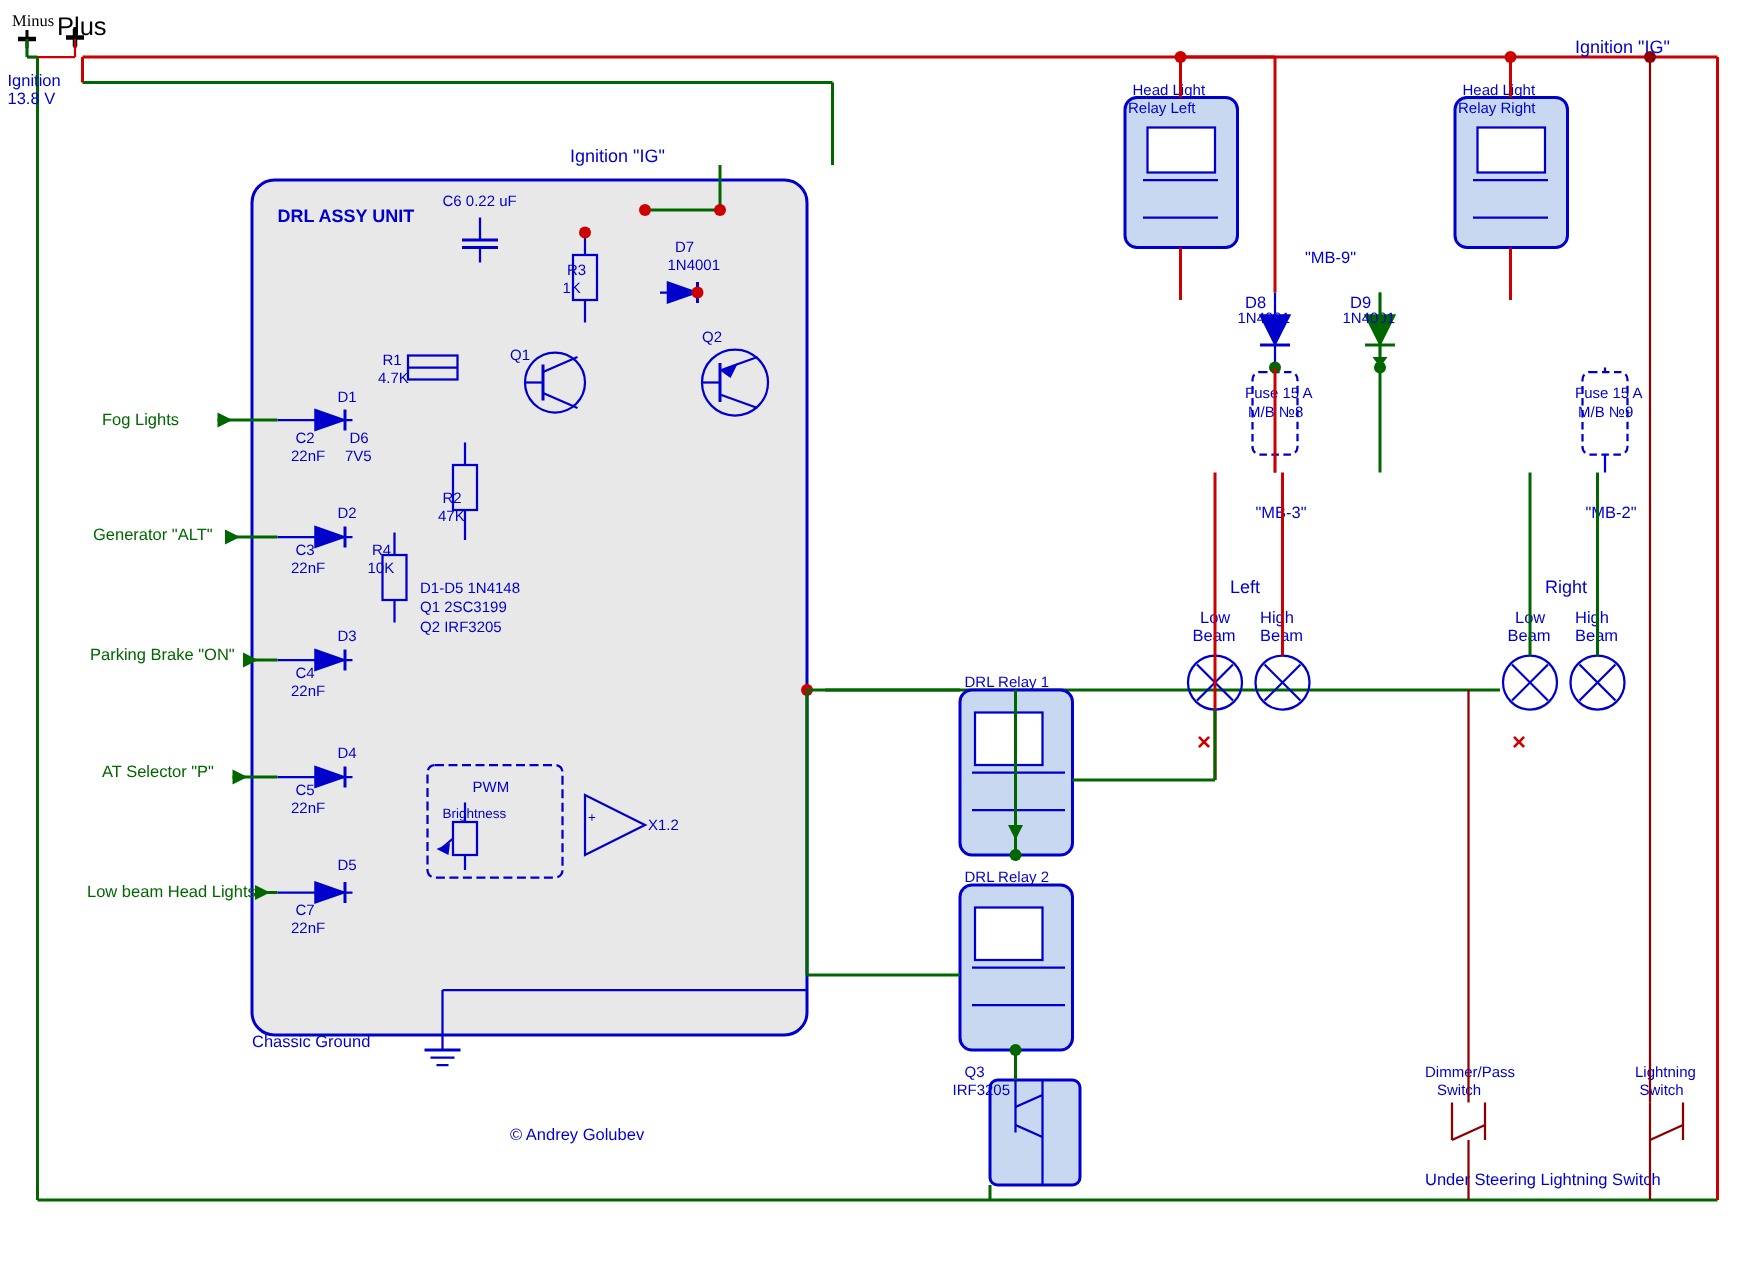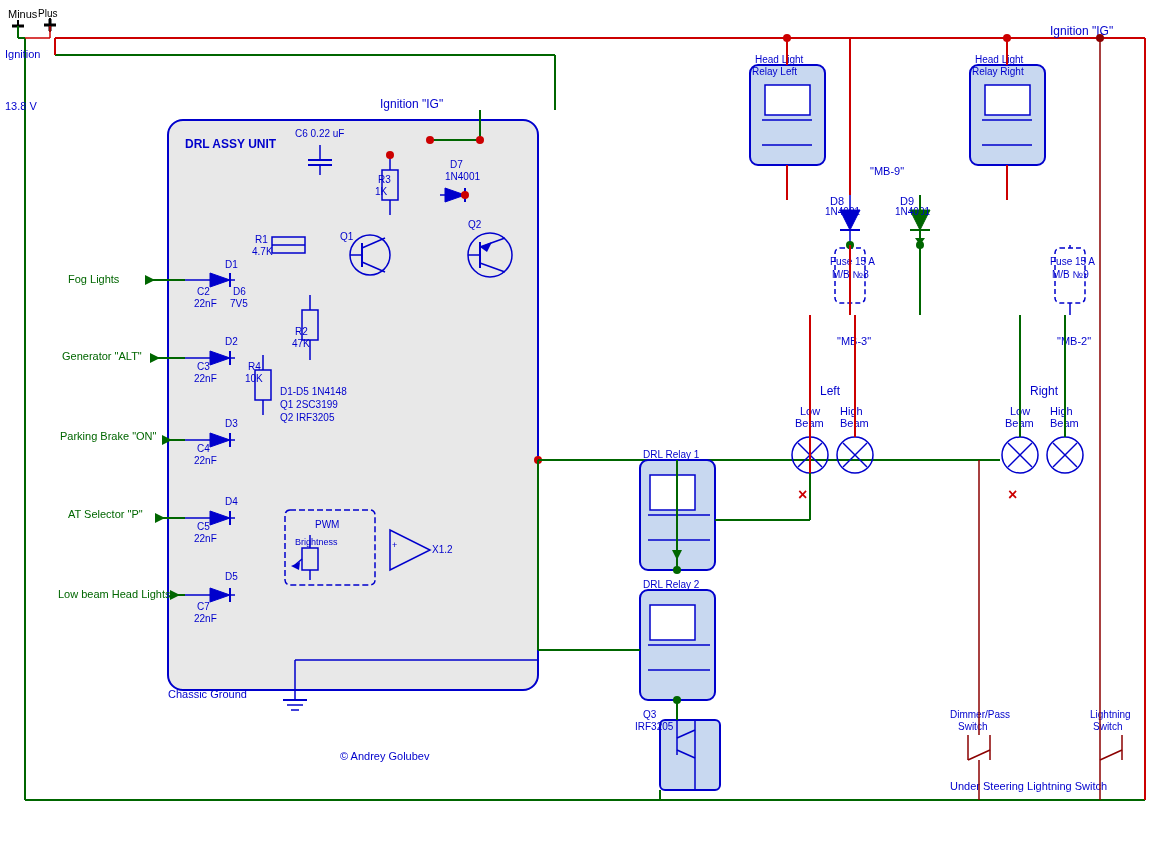--- a/index.html
+++ b/index.html
@@ -383,16 +383,16 @@
 
   <line x1="979" y1="800" x2="979" y2="760" stroke="#8b0000" stroke-width="1.5"></line>
   <line x1="1100" y1="800" x2="1100" y2="760" stroke="#8b0000" stroke-width="1.5"></line>
   <line x1="979" y1="735" x2="979" y2="460" stroke="#8b0000" stroke-width="1.5"></line>
   <line x1="1100" y1="735" x2="1100" y2="38" stroke="#8b0000" stroke-width="1.5"></line>
   <circle cx="1100" cy="38" r="4" fill="#8b0000"></circle>
 
 </svg>
 </div>
 
-<div style="position:absolute;top:8px;left:8px;color:#000;font-size:11px;font-family:Liberation Sans, sans-serif;">Minus</div>
-<div style="position:absolute;top:8px;left:38px;color:#000;font-size:10px;font-family:Arial;">Plus</div>
+<div style="position:absolute;top:8px;left:8px;color:#000;font-size:11px;font-family:Liberation Serif, serif;">Minus</div>
+<div style="position:absolute;top:8px;left:38px;color:#000;font-size:17px;font-family:Arial;">Plus</div>
 <div style="position:absolute;top:48px;left:5px;color:#0000cc;font-size:11px;font-family:Arial;">Ignition</div>
-<div style="position:absolute;top:60px;left:5px;color:#0000cc;font-size:11px;font-family:Arial;margin-top:40px;">13.8 V</div>
+<div style="position:absolute;top:60px;left:5px;color:#0000cc;font-size:11px;font-family:Arial;">13.8 V</div>
 
 </body></html>

